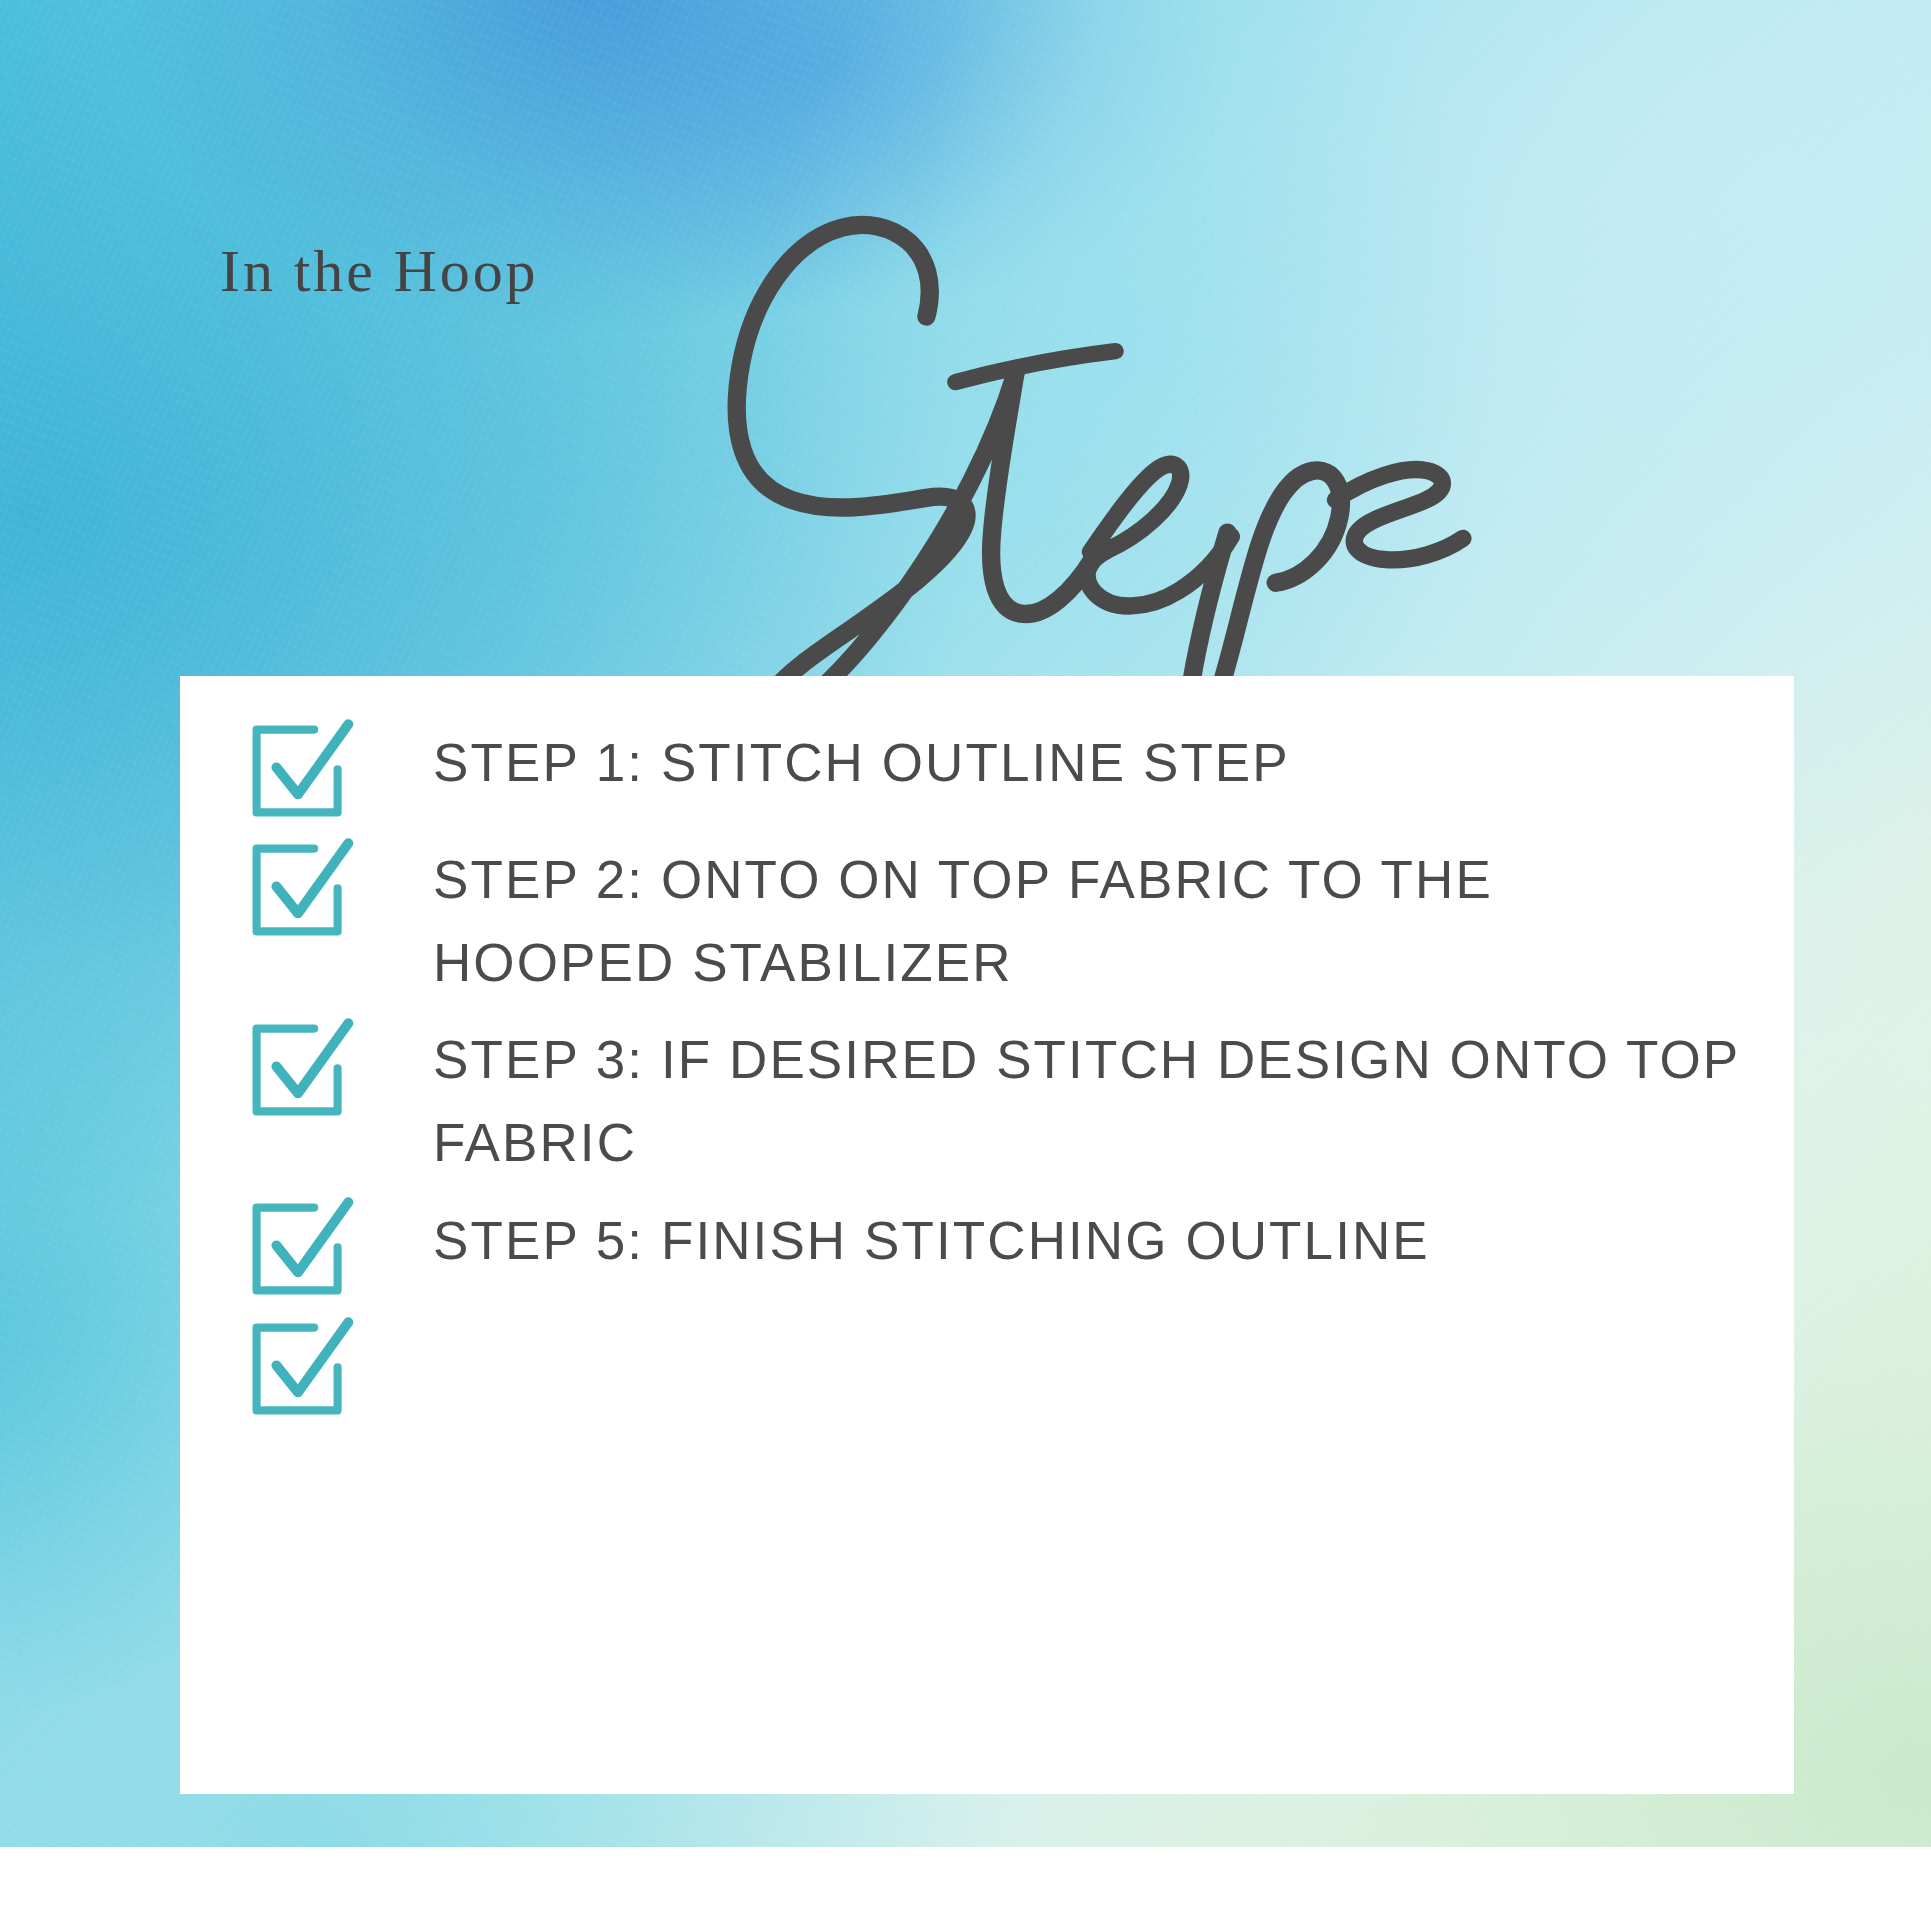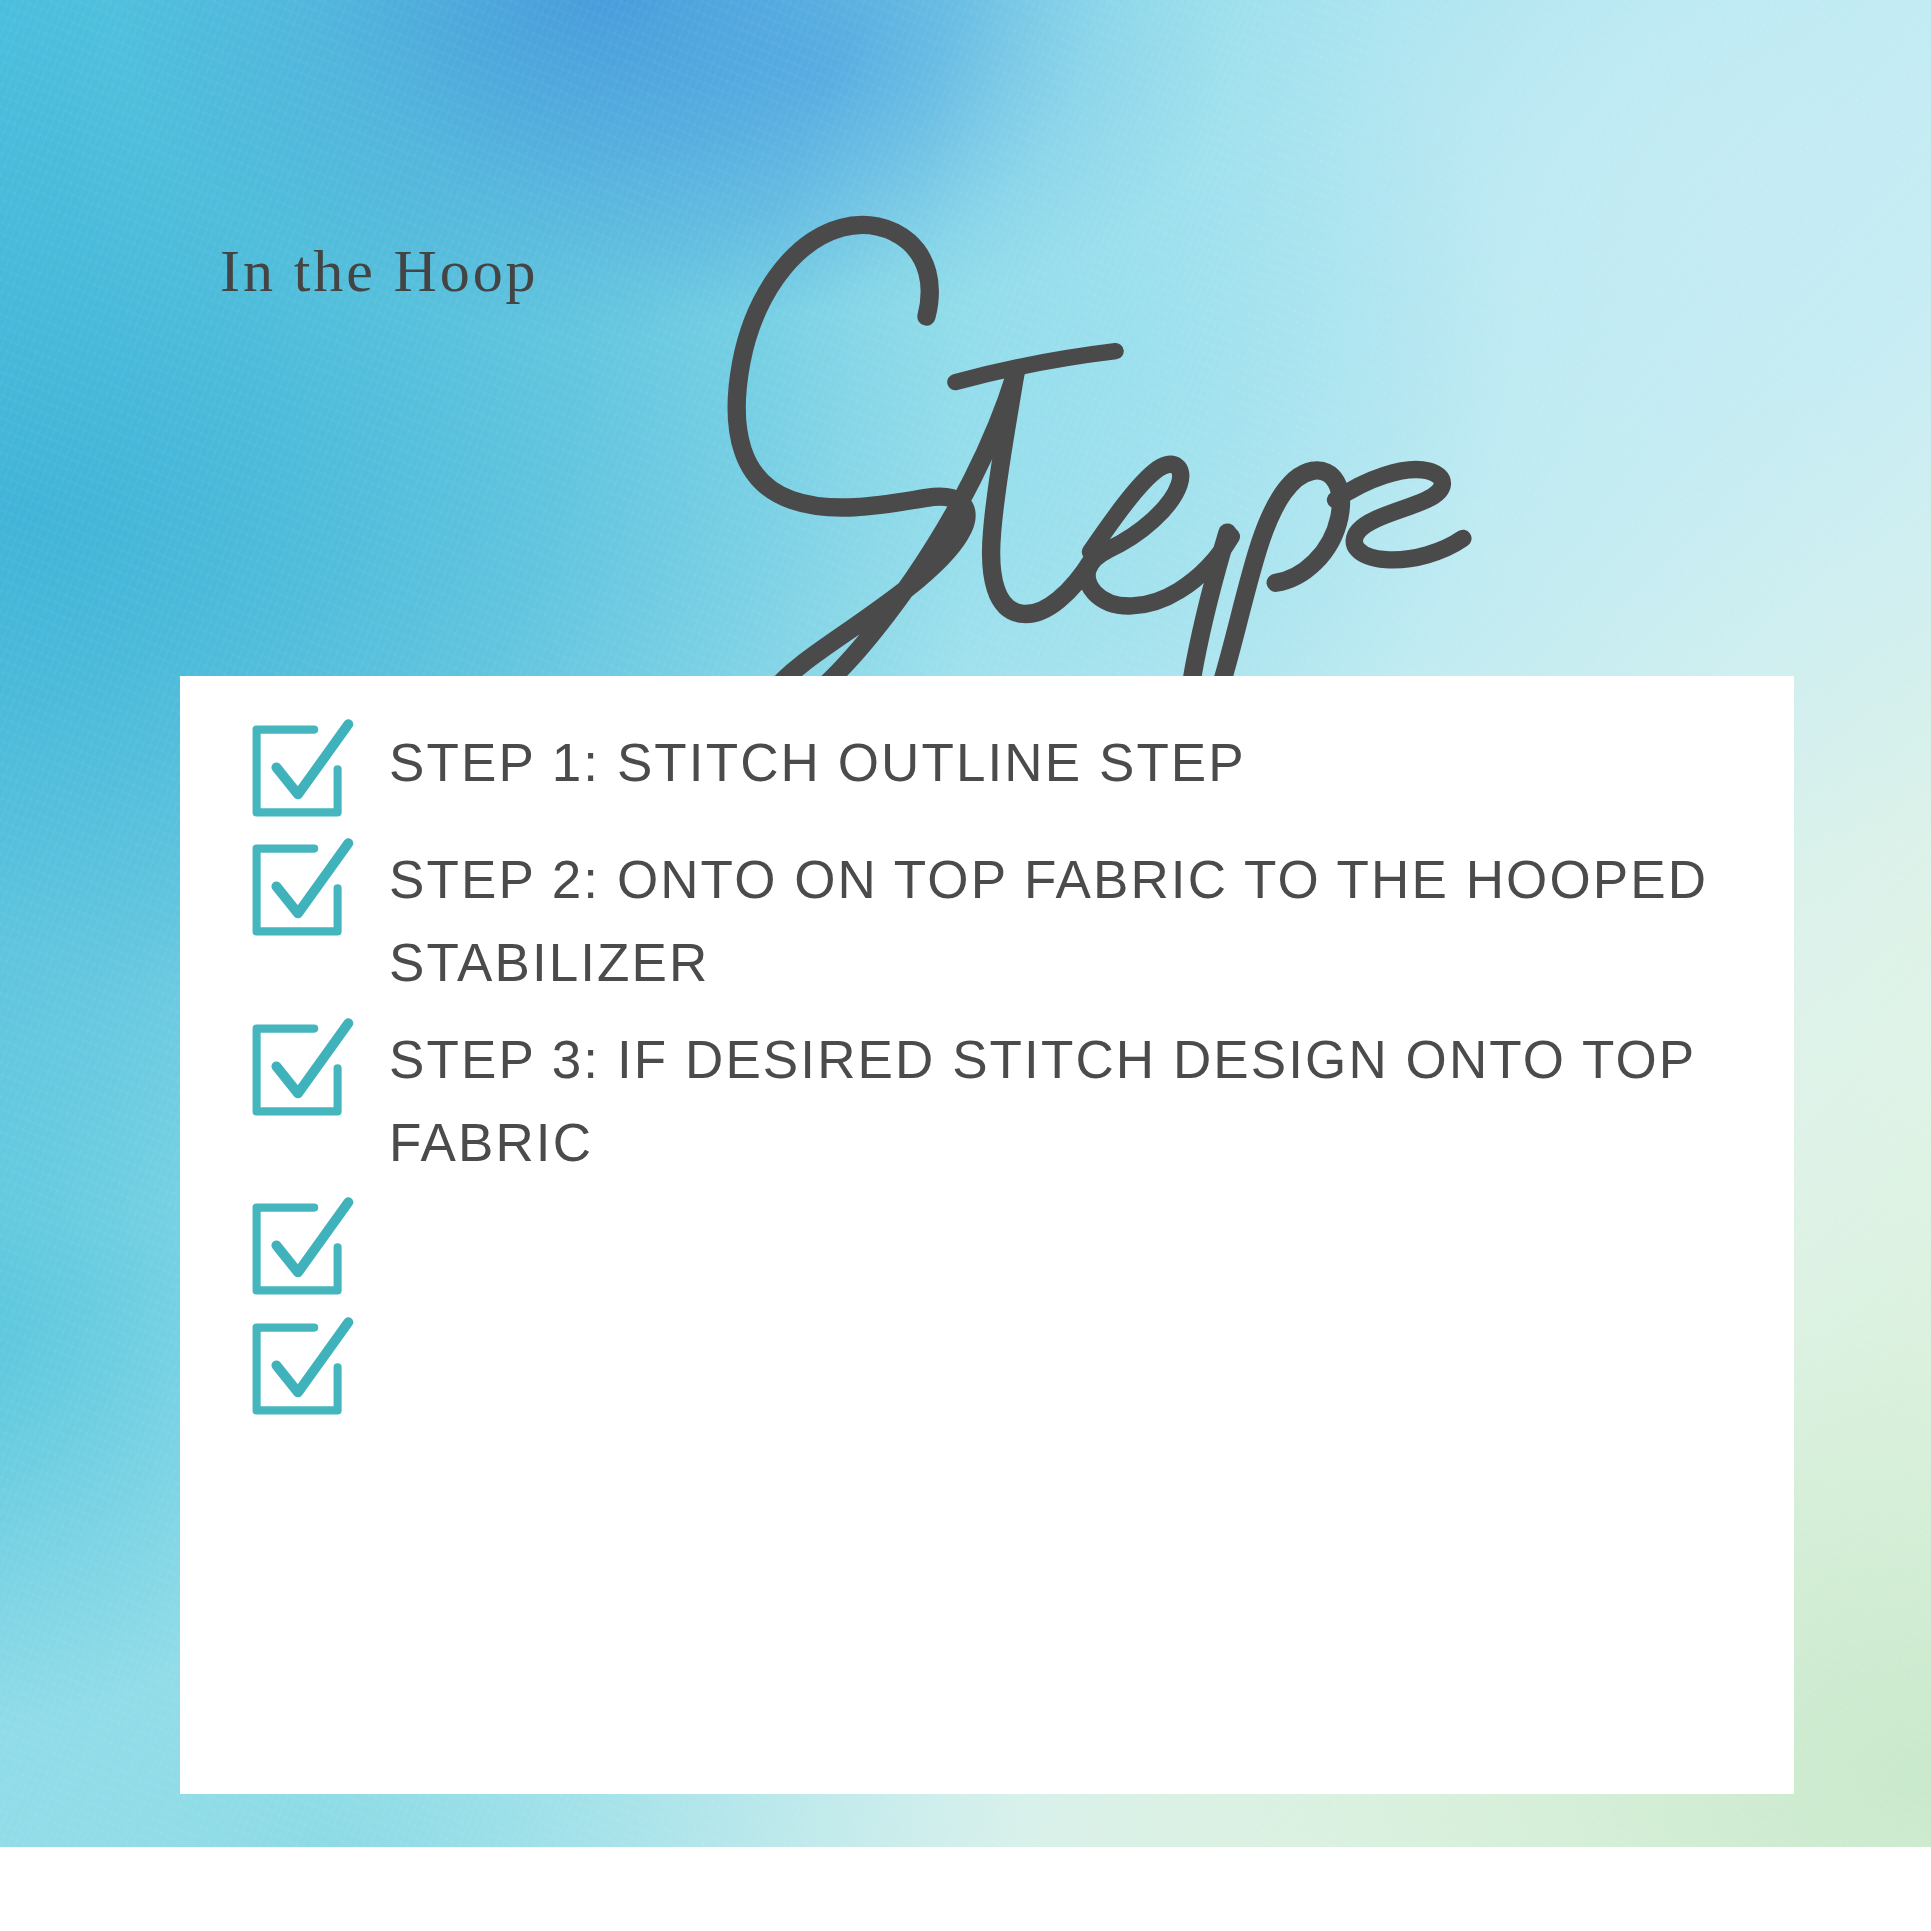--- a/index.html
+++ b/index.html
@@ -126,20 +126,21 @@
     top: 0;
     right: 0;
     bottom: 0;
     padding: 35px 44px 29px 64px;
     box-sizing: border-box;
   }
   .row {
     display: flex;
     align-items: flex-start;
     margin-bottom: 5.8px;
+    gap: 44px;
   }
   .cbox {
     flex: 0 0 auto;
     width: 108px;
     height: 108px;
     margin-right: 37px;
     margin-top: 5.8px;
   }
   .cbox svg { display: block; width: 100%; height: 100%; overflow: visible; }
   .cbox .cb-stroke {
@@ -269,20 +270,21 @@
       </div>
 
 
       <div class="row row-compact">
         <span class="cbox">
           <svg viewBox="0 0 120 120">
             <path class="cb-stroke" d="M 78 14 L 14 14 L 14 106 L 104 106 L 104 58"></path>
             <path class="cb-check" d="M 36 56 L 60 86 L 116 8"></path>
           </svg>
         </span>
+        <span class="row-text">STEP 5: FINISH STITCHING OUTLINE</span>
       </div>
 
       <div class="row row-compact">
         <span class="cbox">
           <svg viewBox="0 0 120 120">
             <path class="cb-stroke" d="M 78 14 L 14 14 L 14 106 L 104 106 L 104 58"></path>
             <path class="cb-check" d="M 36 56 L 60 86 L 116 8"></path>
           </svg>
         </span>
       </div>

